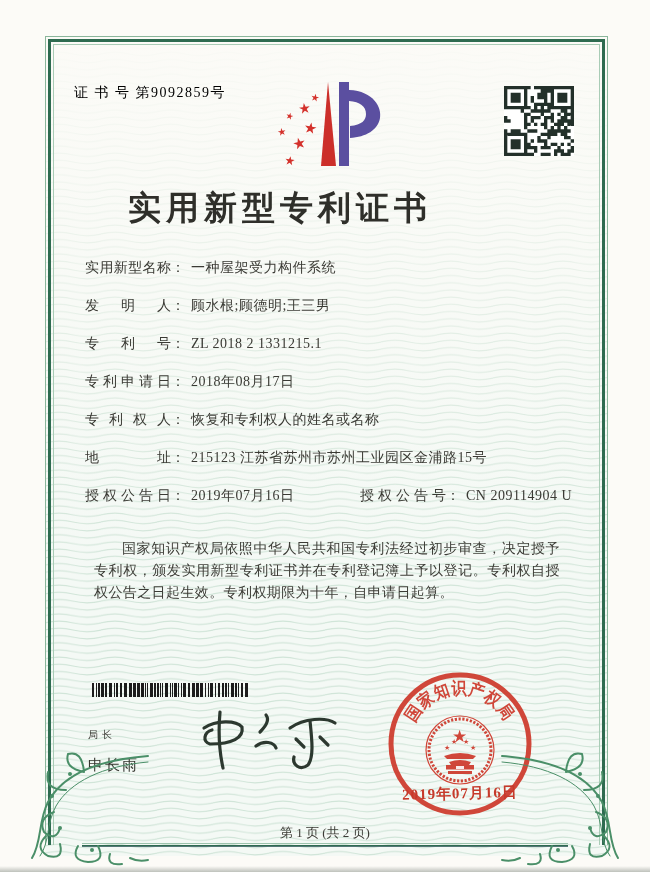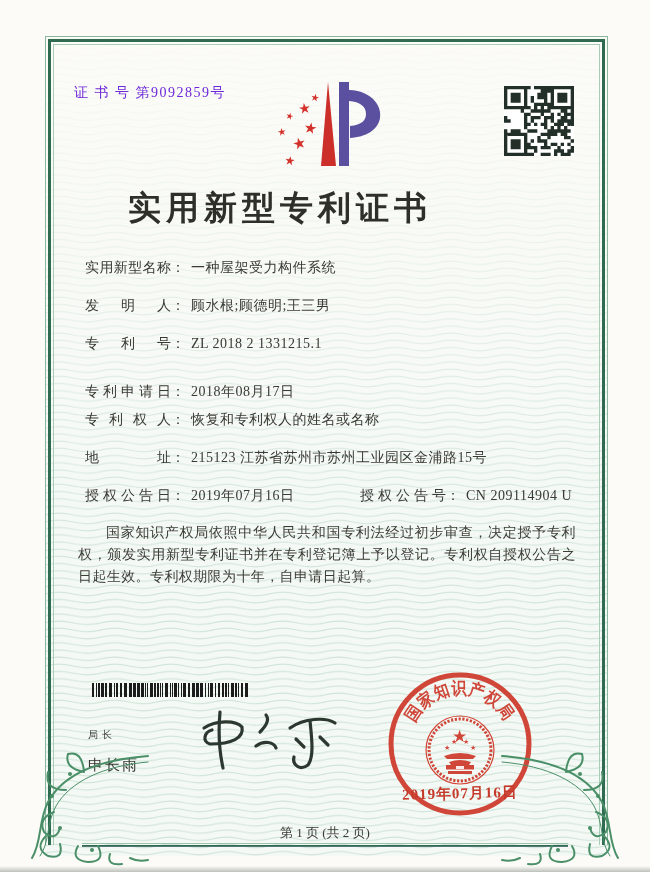--- a/index.html
+++ b/index.html
@@ -38,21 +38,21 @@
   .bottom-rule{
     left:82px;top:843px;width:486px;height:0;
     border-top:1px solid #9cc4ad;
     box-shadow:0 2px 0 0 #2e6b50, 0 3px 0 0 #577;
   }
   .scan-bottom{
     left:0;right:0;bottom:0;height:6px;
     background:linear-gradient(180deg,rgba(0,0,0,0),rgba(88,99,90,.38));
   }
 
-  .cert-no{left:74px;top:84px;font-size:14px;letter-spacing:1.5px;color:#6d28d9;}
+  .cert-no{left:74px;top:84px;font-size:14px;letter-spacing:1.5px;color:#000000;}
 
   .doc-title{
     left:0;width:560px;top:186px;text-align:center;
     font-size:33px;font-weight:bold;letter-spacing:5px;color:#2f2f2a;
   }
 
   .fields{left:85px;top:259px;width:480px;font-size:14px;color:#3a3a34;}
   .frow{position:absolute;left:0;white-space:nowrap;}
   .flabel{
     display:inline-block;width:86px;
@@ -61,21 +61,21 @@
   }
   .fcolon{display:inline-block;margin-right:6px;}
   .fvalue{letter-spacing:.5px;}
   .pair2{position:absolute;left:275px;top:0;white-space:nowrap;}
 
   .body-text{
     left:78px;top:522px;width:498px;
     font-size:14px;line-height:22px;letter-spacing:.4px;
     text-align:justify;color:#3c3c36;
   }
-  .body-text p{margin:0;text-indent:2em;}
+  .body-text p{margin:16px;text-indent:2em;}
 
   .signer-title{left:88px;top:728px;font-size:10px;letter-spacing:4px;color:#34342e;}
   .signer-name{left:88px;top:756px;font-size:15px;letter-spacing:2px;color:#34342e;}
 
   .seal-date{
     left:402px;top:784px;width:136px;
     font-size:15px;font-weight:bold;color:#c63a2b;letter-spacing:1px;
     transform:rotate(-1.5deg);
   }
 
@@ -131,21 +131,21 @@
 <div class="abs fields">
   <div class="frow" style="top:0">
     <span class="flabel">实用新型名称</span><span class="fcolon">：</span><span class="fvalue">一种屋架受力构件系统</span>
   </div>
   <div class="frow" style="top:38px">
     <span class="flabel">发明人</span><span class="fcolon">：</span><span class="fvalue">顾水根;顾德明;王三男</span>
   </div>
   <div class="frow" style="top:76px">
     <span class="flabel">专利号</span><span class="fcolon">：</span><span class="fvalue">ZL 2018 2 1331215.1</span>
   </div>
-  <div class="frow" style="top:124px">
+  <div class="frow" style="top:114px">
     <span class="flabel">专利申请日</span><span class="fcolon">：</span><span class="fvalue">2018年08月17日</span>
   </div>
   <div class="frow" style="top:152px">
     <span class="flabel">专利权人</span><span class="fcolon">：</span><span class="fvalue">恢复和专利权人的姓名或名称</span>
   </div>
   <div class="frow" style="top:190px">
     <span class="flabel">地址</span><span class="fcolon">：</span><span class="fvalue">215123 江苏省苏州市苏州工业园区金浦路15号</span>
   </div>
   <div class="frow" style="top:228px;width:480px">
     <span>

